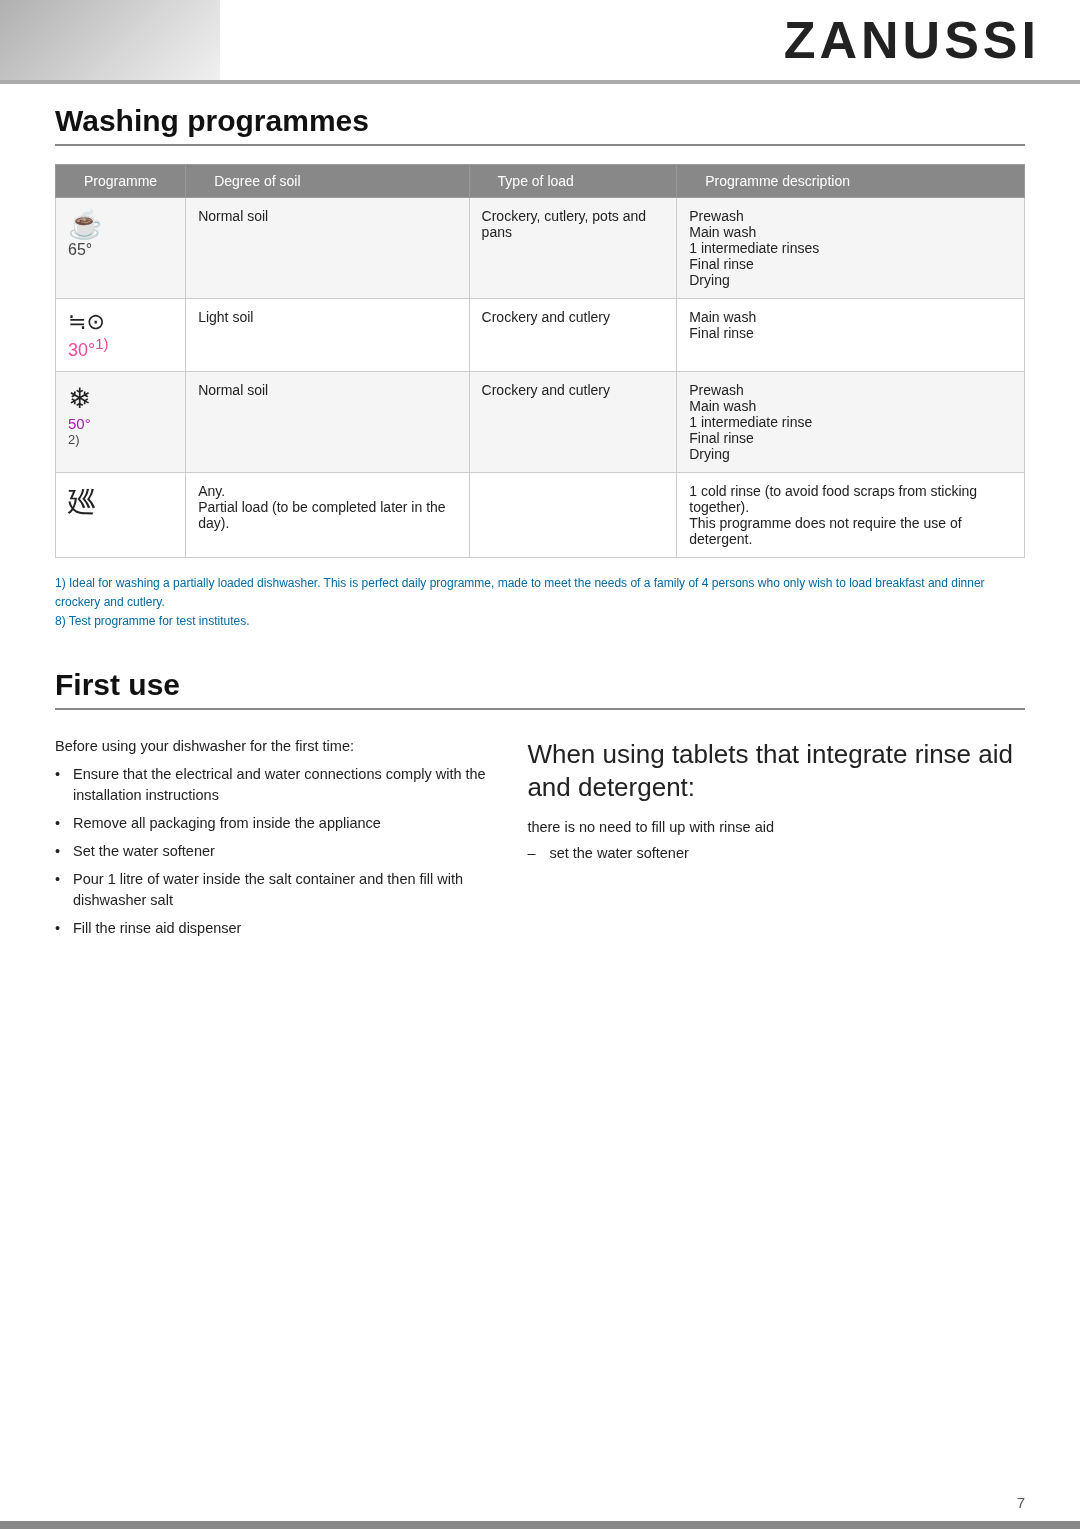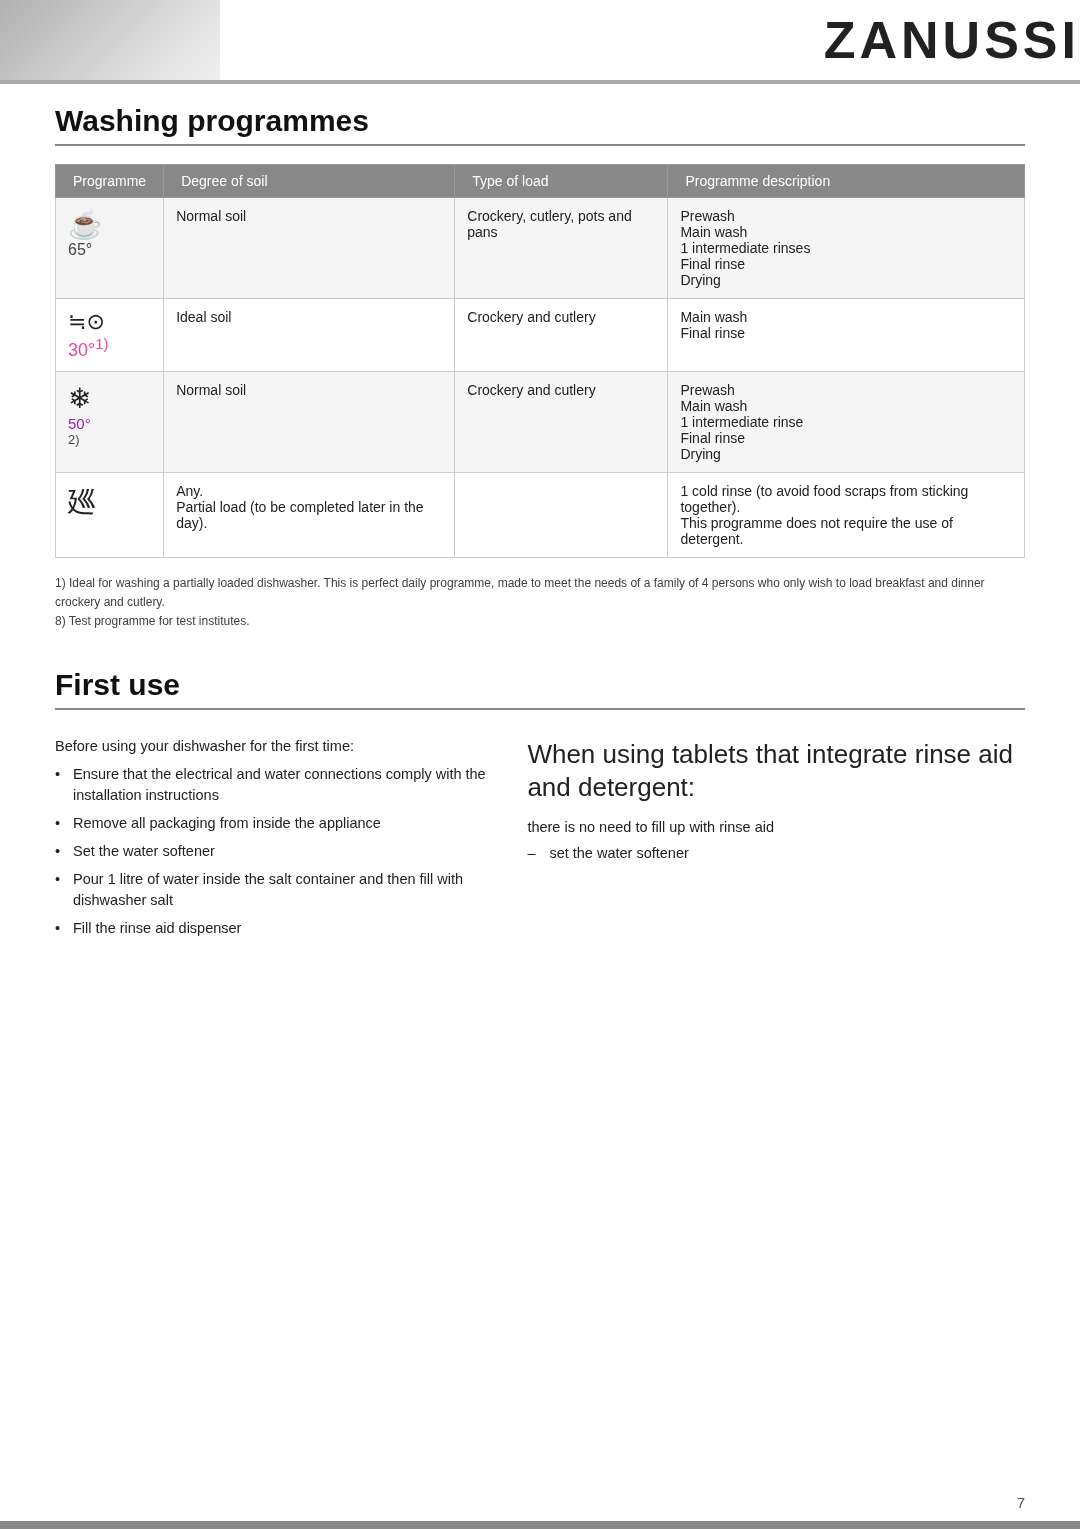--- a/index.html
+++ b/index.html
@@ -23,20 +23,21 @@
     .header-gray {
       width: 220px;
       background: linear-gradient(135deg, #b0b0b0 0%, #d8d8d8 60%, #f0f0f0 100%);
     }
     .header-white {
       flex: 1;
       background: #fff;
       display: flex;
       align-items: center;
       justify-content: flex-end;
+      padding-right: 40px;
     }
     .brand-logo {
       font-size: 52px;
       font-weight: 900;
       letter-spacing: 4px;
       color: #222;
       font-family: Arial Black, Arial, sans-serif;
     }
 
     
@@ -60,41 +61,41 @@
     
     .prog-table {
       width: 100%;
       border-collapse: collapse;
       margin-bottom: 16px;
       font-size: 14px;
     }
     .prog-table th {
       background: #888;
       color: #fff;
-      padding: 8px 17px;
+      padding: 8px 28px;
       text-align: left;
       font-weight: normal;
       border: 1px solid #999;
     }
     .prog-table td {
       padding: 10px 12px;
       border: 1px solid #ccc;
       vertical-align: top;
     }
     .prog-table tr:nth-child(odd) td {
       background: #f5f5f5;
     }
     .prog-table tr:nth-child(even) td {
       background: #fff;
     }
 
     
     .footnotes {
       font-size: 12px;
-      color: #404040;
+      color: #0369a1;
       margin-bottom: 36px;
       line-height: 1.6;
     }
 
     
     .first-use-section {
       margin-top: 20px;
     }
     .two-col {
       display: flex;
@@ -212,21 +213,21 @@
         <td>
           Prewash<br>Main wash<br>1 intermediate rinses<br>Final rinse<br>Drying
         </td>
       </tr>
 
       <tr>
         <td>
           <span style="font-size:22px; display:block;">≒⊙</span>
           <span style="font-size:18px; display:block; color:#ec4899;">30°<sup>1)</sup></span>
         </td>
-        <td>Ideal soil</td>
+        <td>Light soil</td>
         <td>Crockery and cutlery</td>
         <td>
           Main wash<br>Final rinse
         </td>
       </tr>
 
       <tr>
         <td>
           <span style="font-size:28px; display:block;">❄</span>
           <span style="font-size:15px; display:block; color:#a21caf;">50°</span>

